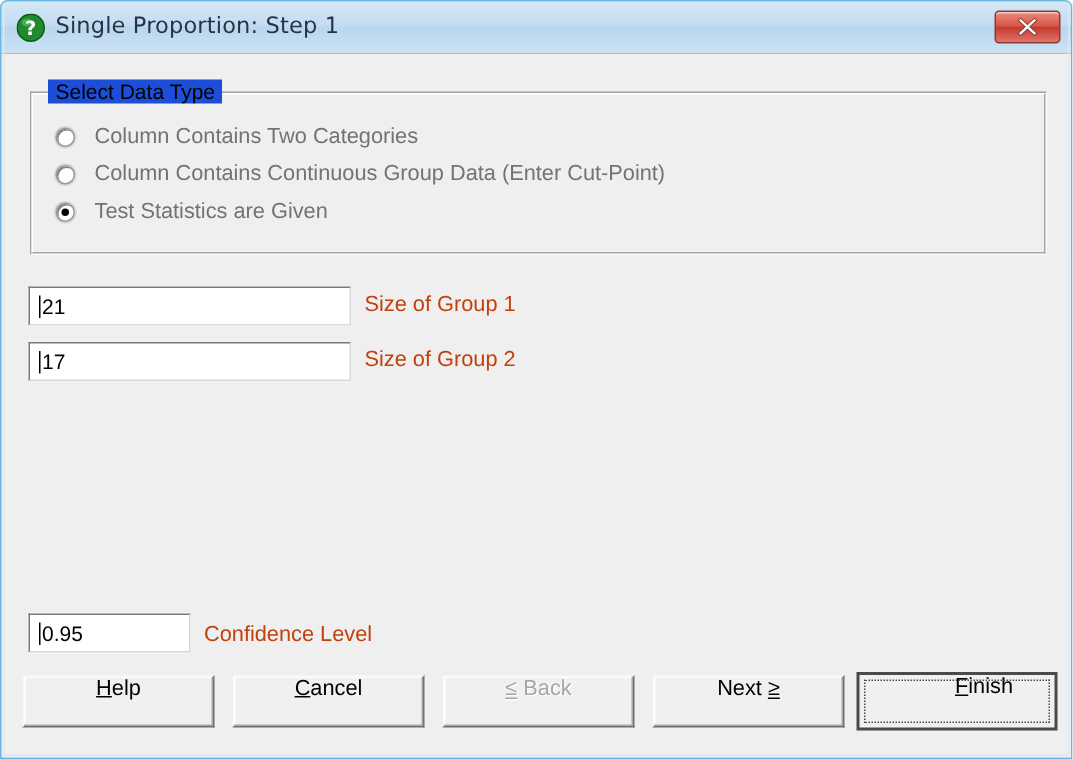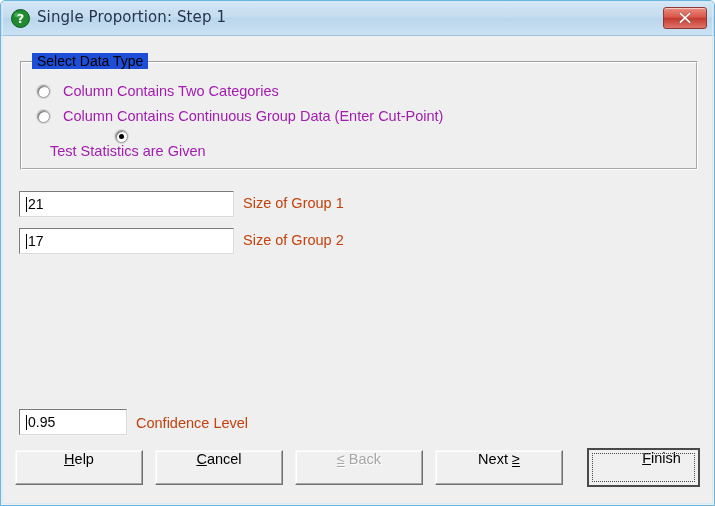--- a/index.html
+++ b/index.html
@@ -158,21 +158,21 @@
     content: "";
     position: absolute;
     left: 3px; top: 3px;
     width: 5px; height: 5px;
     border-radius: 50%;
     background: #000000;
   }
   .radio-label {
     margin-left: 13px;
     font-size: 14.5px;
-    color: #a21caf;
+    color: #737373;
     white-space: nowrap;
   }
 
   
   .field {
     position: absolute;
     box-sizing: border-box;
     background: #ffffff;
     border: 1px solid #848484;
     border-top-color: #7a7a7a;
@@ -276,21 +276,21 @@
       <div class="radio-row" style="top:27px;">
         <span class="radio-mark"></span>
         <span class="radio-label">Column Contains Two Categories</span>
       </div>
 
       <div class="radio-row" style="top:52px;">
         <span class="radio-mark"></span>
         <span class="radio-label">Column Contains Continuous Group Data (Enter Cut-Point)</span>
       </div>
 
-      <div class="radio-row" style="top:77px;flex-direction:column;">
+      <div class="radio-row" style="top:77px;">
         <span class="radio-mark checked"></span>
         <span class="radio-label">Test Statistics are Given</span>
       </div>
     </div>
 
     <div class="field" style="left:16px; top:154px; width:215px; height:26px;text-align:center;">
       <span class="caret"></span>
         <span>21</span>
     </div>
     <div class="field-label" style="left:240px; top:158px;">Size of Group 1</div>
@@ -316,21 +316,21 @@
     </div>
 
     <div class="btn disabled" style="left:292px; top:413px; width:128px; height:35px;">
       <span><span class="glyph">≤</span><span> Back</span></span>
     </div>
 
     <div class="btn" style="left:432px; top:413px; width:128px; height:35px;">
       <span><span>Next </span><span class="glyph">≥</span></span>
     </div>
 
-    <div class="btn default-btn" style="left:584px; top:411px; width:113px; height:39px;padding-left:36px;">
+    <div class="btn default-btn" style="left:568px; top:411px; width:134px; height:39px;padding-left:36px;">
       <span class="focus-ring"></span>
       <span><u>F</u><span>inish</span></span>
     </div>
 
   </div>
 
   <div class="window-inner-glow"></div>
 </div>
 
 </body></html>

